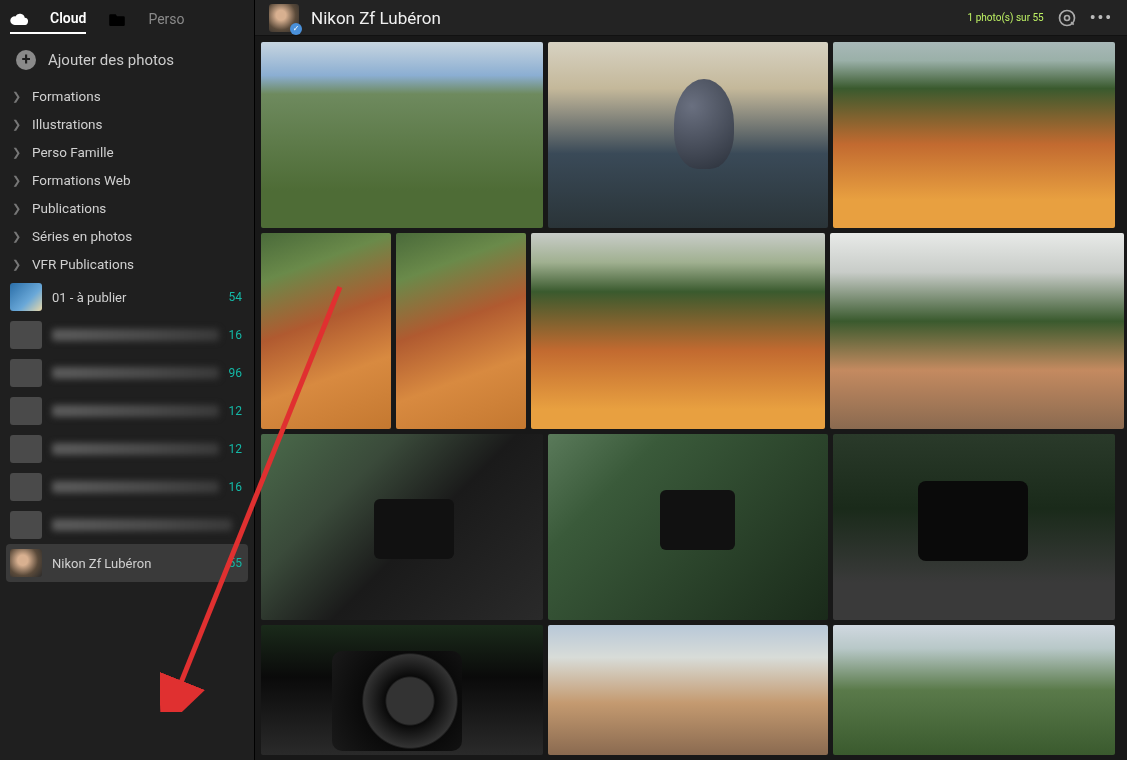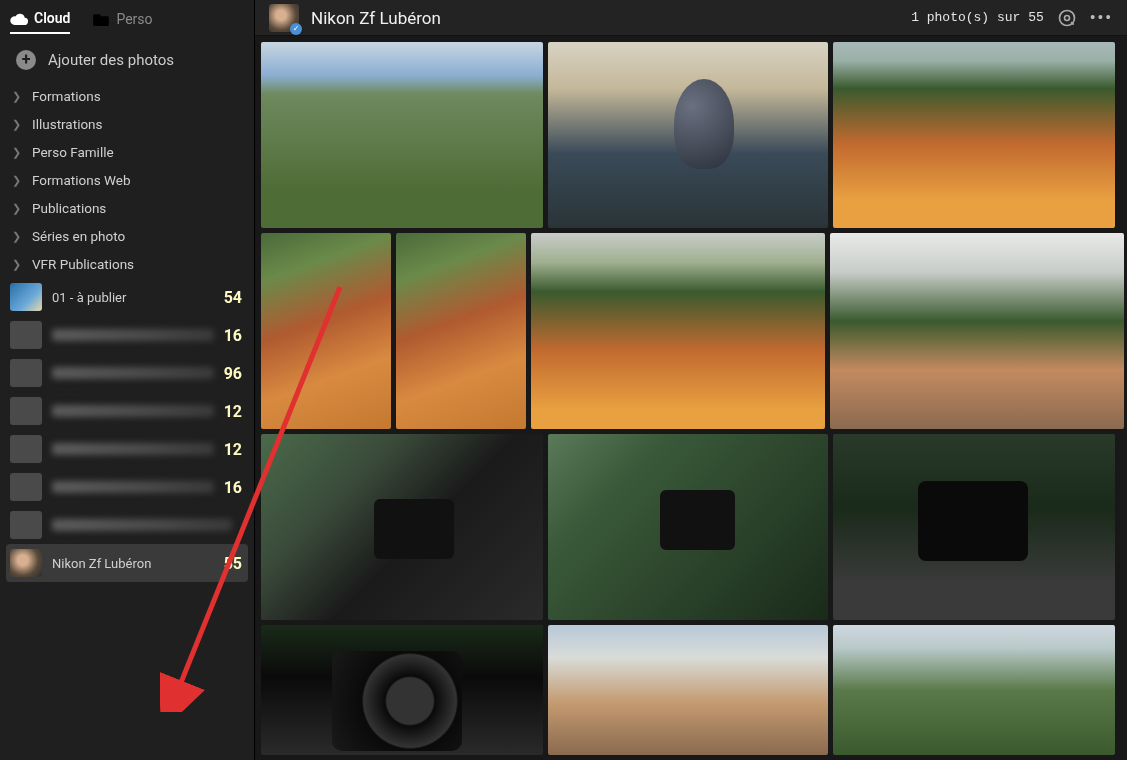--- a/index.html
+++ b/index.html
@@ -2,48 +2,48 @@
 <html><head>
 <meta charset="utf-8">
 <style>
   * { box-sizing: border-box; margin: 0; padding: 0; }
   html, body { width: 1127px; height: 760px; font-family: -apple-system, "Segoe UI", Roboto, Arial, sans-serif; background: #1e1e1e; color: #ddd; overflow: hidden; }
   body { display: flex; }
 
   
   .sidebar { width: 255px; background: #1f1f1f; display: flex; flex-direction: column; border-right: 1px solid #000; }
   .tabs { display: flex; align-items: center; gap: 22px; padding: 8px 10px 0 10px; height: 36px; }
-  .tab { display: flex; align-items: center; gap: 6px; font-size: 14px; color: #8a8a8a; padding-bottom: 6px; cursor: pointer; }
+  .tab { display: flex; align-items: center; gap: 22px; font-size: 14px; color: #8a8a8a; padding-bottom: 6px; cursor: pointer; }
   .tab.active { color: #fff; border-bottom: 2px solid #fff; font-weight: 600; }
   .tab .ico { width: 18px; height: 14px; display: inline-flex; align-items: center; justify-content: center; }
   .cloud svg, .folder svg { fill: currentColor; }
 
   .add-row { display: flex; align-items: center; gap: 12px; padding: 14px 16px 12px 16px; color: #ccc; font-size: 15px; border-bottom: 0px solid #2a2a2a; cursor: pointer; }
   .add-ico { width: 20px; height: 20px; border-radius: 50%; background: #8a8a8a; color: #1f1f1f; display:flex; align-items:center; justify-content:center; font-weight:bold; font-size:16px; line-height:1; }
 
   .sb-list { flex: 1; overflow: hidden; }
   .folder-row { display: flex; align-items: center; gap: 8px; padding: 6px 12px; font-size: 13.5px; color: #d0d0d0; cursor: pointer; }
   .chev { width: 12px; color: #777; font-size: 11px; }
 
   .album-row { display: flex; align-items: center; padding: 5px 12px 5px 10px; gap: 10px; font-size: 13px; color: #d0d0d0; cursor: pointer; }
   .album-row.selected { background: #3a3a3a; border-radius: 4px; margin: 0 6px; padding: 5px 6px 5px 4px; }
   .thumb { width: 32px; height: 28px; border-radius: 3px; background: #3b4450; flex-shrink: 0; }
   .album-row .name { flex: 1; white-space: nowrap; overflow: hidden; text-overflow: ellipsis; }
-  .album-row .count { color: #fef9c3; font-size: 16px; font-weight: bold; }
+  .album-row .count { color: #14b8a6; font-size: 12px; }
   .album-row.blurred .thumb { background: #4a4a4a; filter: blur(0px); }
   .album-row.blurred .name { background: linear-gradient(90deg,#5a5a5a 10%,#4a4a4a 60%,#3a3a3a); color: transparent; border-radius: 3px; height: 12px; width: 90px; filter: blur(3px); }
 
   
   .main { flex: 1; display: flex; flex-direction: column; background: #181818; }
   .topbar { height: 40px; background: #232323; display: flex; align-items: center; padding: 0 14px; gap: 12px; border-bottom: 1px solid #111; }
   .tb-thumb { width: 30px; height: 28px; border-radius: 3px; background: #3a4250; position: relative; }
   .tb-thumb .badge { position: absolute; right: -3px; bottom: -3px; width: 12px; height: 12px; border-radius: 50%; background: #4a90d9; color:#fff; font-size:8px; display:flex; align-items:center; justify-content:center; }
   .tb-title { font-size: 17px; color: #f0f0f0; }
   .tb-spacer { flex: 1; }
-  .tb-count { font-size: 13px; color: #e5e5e5; font-family: Liberation Mono, monospace; }
+  .tb-count { font-size: 10px; color: #bef264; }
   .tb-ico { width: 22px; height: 22px; color: #aaa; display:flex; align-items:center; justify-content:center; cursor:pointer; }
   .dots { letter-spacing: 2px; font-size: 16px; font-weight: bold; color: #bbb; cursor: pointer; }
 
   .grid { flex: 1; padding: 6px 2px 0 6px; }
   .grow { display: flex; gap: 5px; margin-bottom: 5px; }
   .ph { border-radius: 2px; }
   
   .green-hills { background: linear-gradient(#c7d5e0 0%, #8baed2 18%, #6e8a5e 28%, #4e6c36 80%); }
   .photographer { background: linear-gradient(#d7d2c2 0%, #c4b89a 25%, #3a4a58 60%, #2a3438 100%); position:relative; }
   .photographer::after{content:'';position:absolute;left:45%;top:20%;width:60px;height:90px;background:radial-gradient(circle at 30% 30%,#6a7080,#2a303a);border-radius:50% 50% 40% 40%;}
@@ -115,21 +115,21 @@
       <div class="folder-row">
         <span class="chev">❯</span>
         <span>Formations Web</span>
       </div>
       <div class="folder-row">
         <span class="chev">❯</span>
         <span>Publications</span>
       </div>
       <div class="folder-row">
         <span class="chev">❯</span>
-        <span>Séries en photo</span>
+        <span>Séries en photos</span>
       </div>
       <div class="folder-row">
         <span class="chev">❯</span>
         <span>VFR Publications</span>
       </div>
       <div class="album-row">
     <div class="thumb th-pub"></div>
     <div class="name">01 - à publier</div>
     <div class="count">54</div>
       </div>

